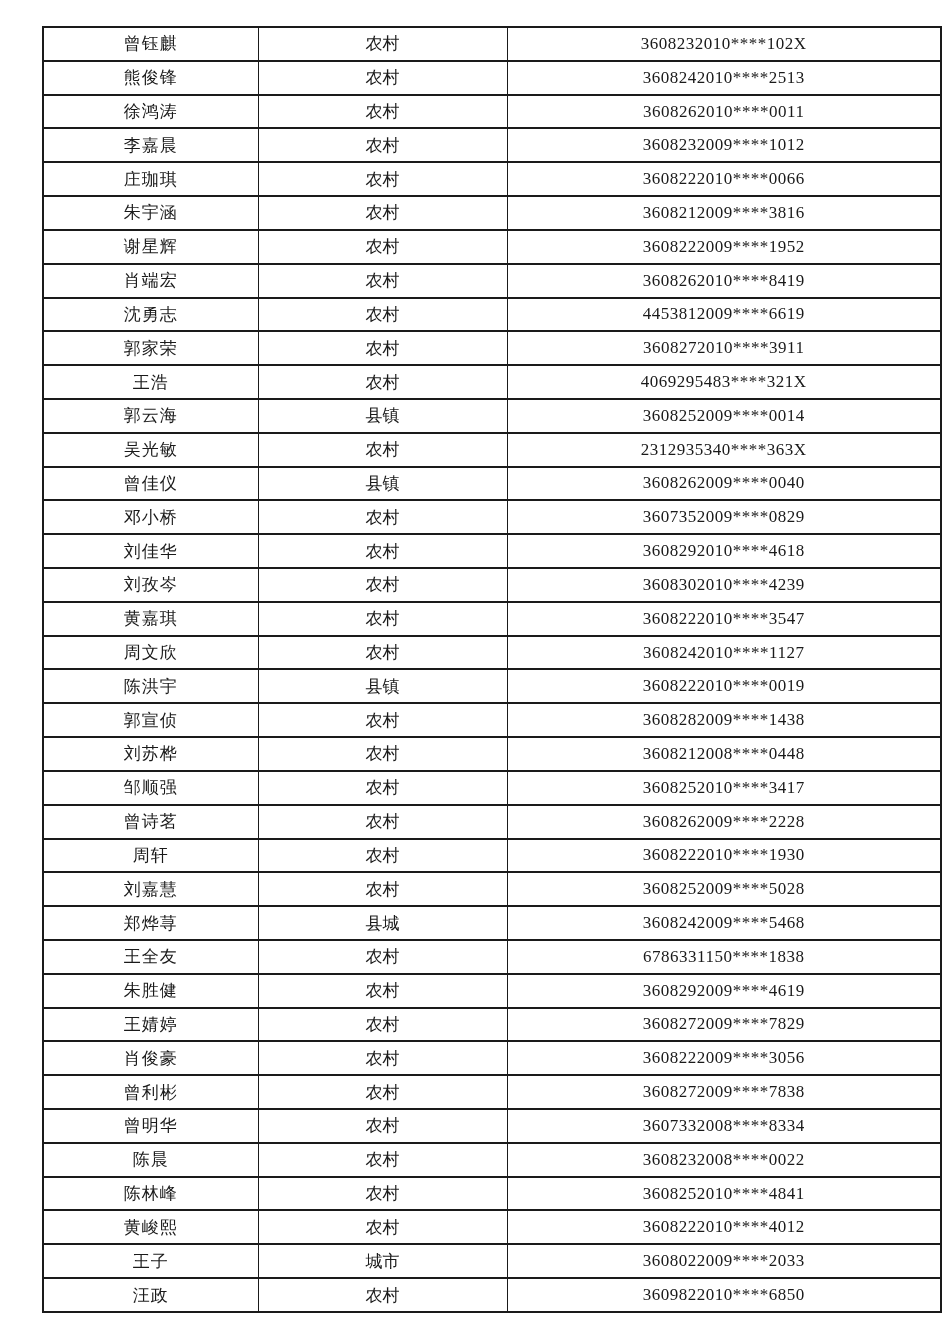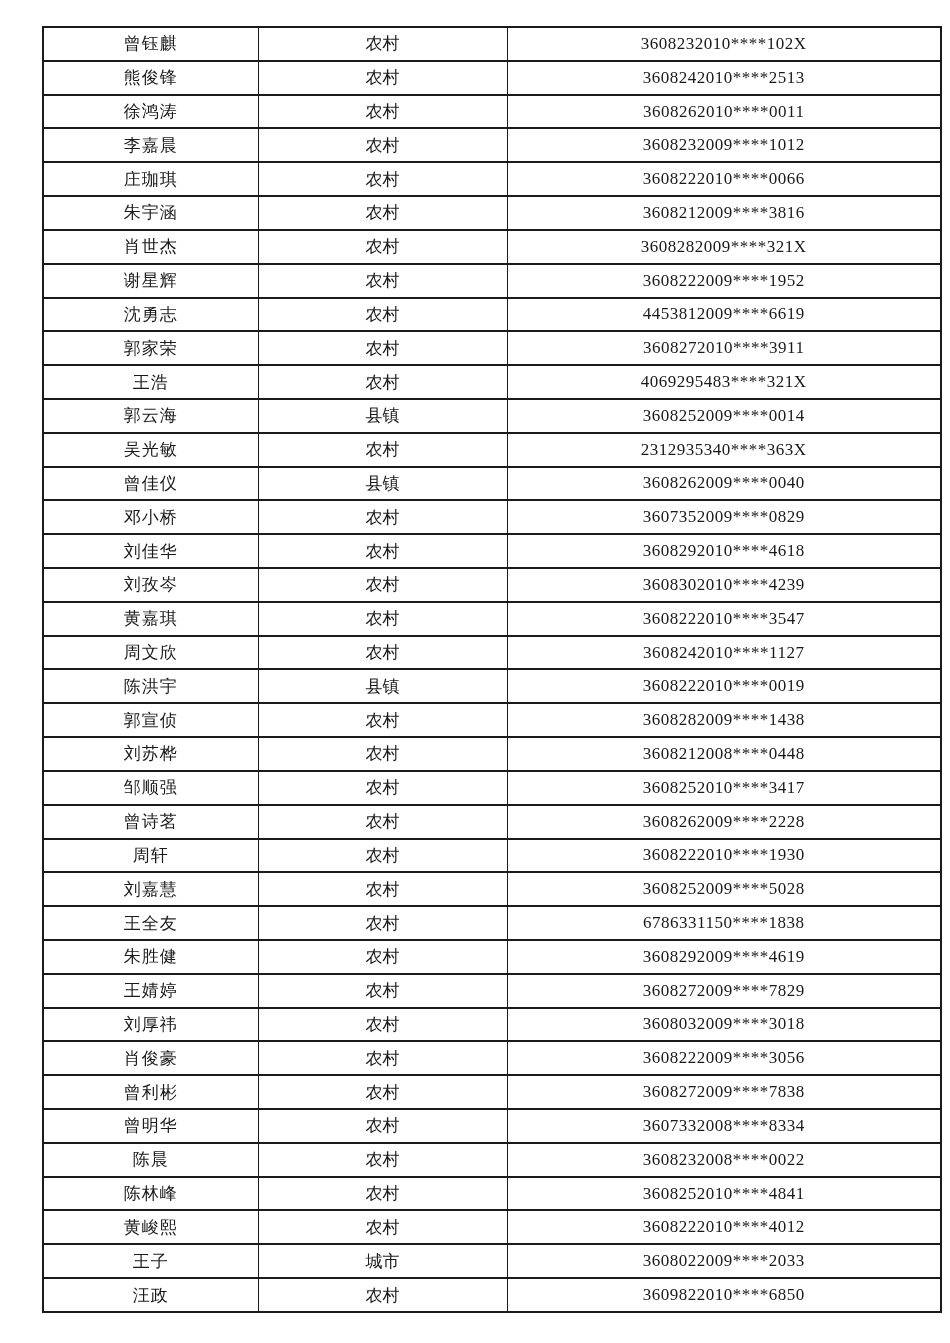--- a/index.html
+++ b/index.html
@@ -81,28 +81,28 @@
           <td class="name-cell">庄珈琪</td>
           <td class="region-cell">农村</td>
           <td class="id-cell">3608222010****0066</td>
         </tr>
         <tr>
           <td class="name-cell">朱宇涵</td>
           <td class="region-cell">农村</td>
           <td class="id-cell">3608212009****3816</td>
         </tr>
         <tr>
-          <td class="name-cell">肖世杰</td>
-          <td class="region-cell">农村</td>
-          <td class="id-cell">3608282009****321X</td>
-        </tr>
-        <tr>
           <td class="name-cell">谢星辉</td>
           <td class="region-cell">农村</td>
           <td class="id-cell">3608222009****1952</td>
+        </tr>
+        <tr>
+          <td class="name-cell">肖端宏</td>
+          <td class="region-cell">农村</td>
+          <td class="id-cell">3608262010****8419</td>
         </tr>
         <tr>
           <td class="name-cell">沈勇志</td>
           <td class="region-cell">农村</td>
           <td class="id-cell">4453812009****6619</td>
         </tr>
         <tr>
           <td class="name-cell">郭家荣</td>
           <td class="region-cell">农村</td>
           <td class="id-cell">3608272010****3911</td>
@@ -181,38 +181,38 @@
           <td class="name-cell">周轩</td>
           <td class="region-cell">农村</td>
           <td class="id-cell">3608222010****1930</td>
         </tr>
         <tr>
           <td class="name-cell">刘嘉慧</td>
           <td class="region-cell">农村</td>
           <td class="id-cell">3608252009****5028</td>
         </tr>
         <tr>
+          <td class="name-cell">郑烨荨</td>
+          <td class="region-cell">县城</td>
+          <td class="id-cell">3608242009****5468</td>
+        </tr>
+        <tr>
           <td class="name-cell">王全友</td>
           <td class="region-cell">农村</td>
           <td class="id-cell">6786331150****1838</td>
         </tr>
         <tr>
           <td class="name-cell">朱胜健</td>
           <td class="region-cell">农村</td>
           <td class="id-cell">3608292009****4619</td>
         </tr>
         <tr>
           <td class="name-cell">王婧婷</td>
           <td class="region-cell">农村</td>
           <td class="id-cell">3608272009****7829</td>
-        </tr>
-        <tr>
-          <td class="name-cell">刘厚祎</td>
-          <td class="region-cell">农村</td>
-          <td class="id-cell">3608032009****3018</td>
         </tr>
         <tr>
           <td class="name-cell">肖俊豪</td>
           <td class="region-cell">农村</td>
           <td class="id-cell">3608222009****3056</td>
         </tr>
         <tr>
           <td class="name-cell">曾利彬</td>
           <td class="region-cell">农村</td>
           <td class="id-cell">3608272009****7838</td>

